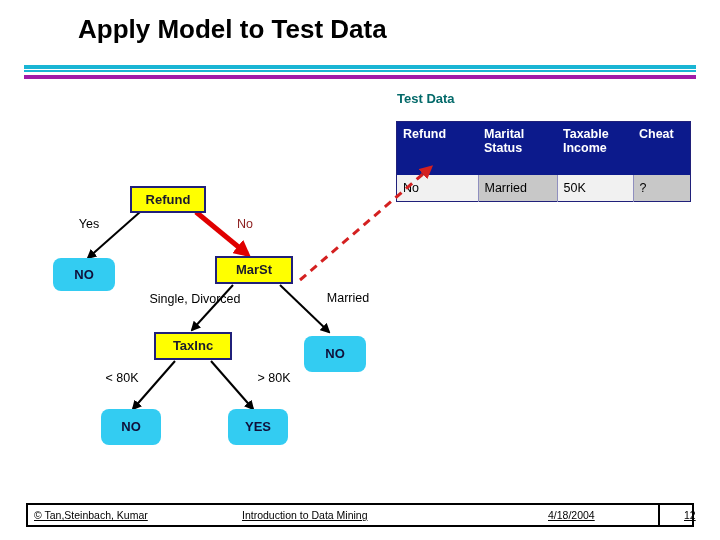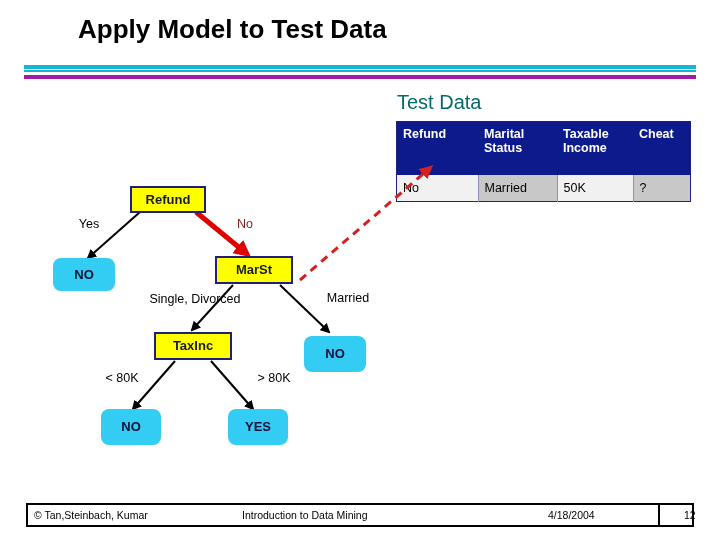--- a/index.html
+++ b/index.html
@@ -44,22 +44,22 @@
   }
   .rule-cyan-thick { top: 0px;  height: 4px; background: #19B5D4; }
   .rule-cyan-thin  { top: 5px;  height: 2px; background: #19B5D4; }
   .rule-magenta    { top: 10px; height: 4px; background: #A01BA8; }
 
   
   #test-data-heading {
     position: absolute;
     left: 397px;
     top: 91px;
-    font-size: 20px;
-    font-weight: normal;
+    font-size: 13px;
+    font-weight: bold;
     color: #046A6A;
     white-space: nowrap;
   }
 
   
   #test-data-table {
     position: absolute;
     left: 396px;
     top: 121px;
     width: 249px;
@@ -157,20 +157,21 @@
   }
   .footer-cell {
     position: absolute;
     top: 0;
     height: 100%;
     display: flex;
     align-items: center;
     font-size: 10.5px;
     color: #000000;
     white-space: nowrap;
+    text-decoration: underline;
   }
   #footer-copyright { left: 6px; }
   #footer-booktitle { left: 214px; }
   #footer-date      { left: 520px; }
   #footer-divider   {
     position: absolute;
     left: 630px;
     top: 0;
     width: 2px;
     height: 100%;

